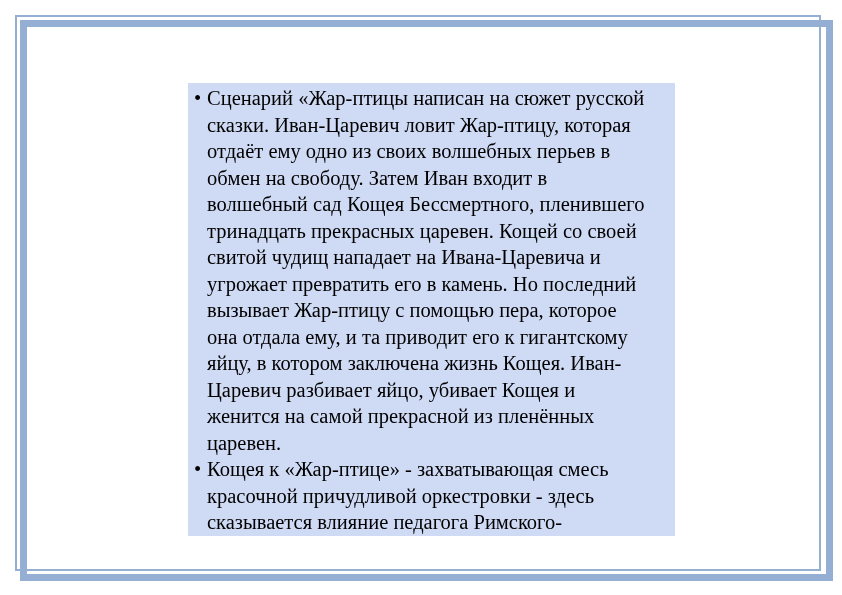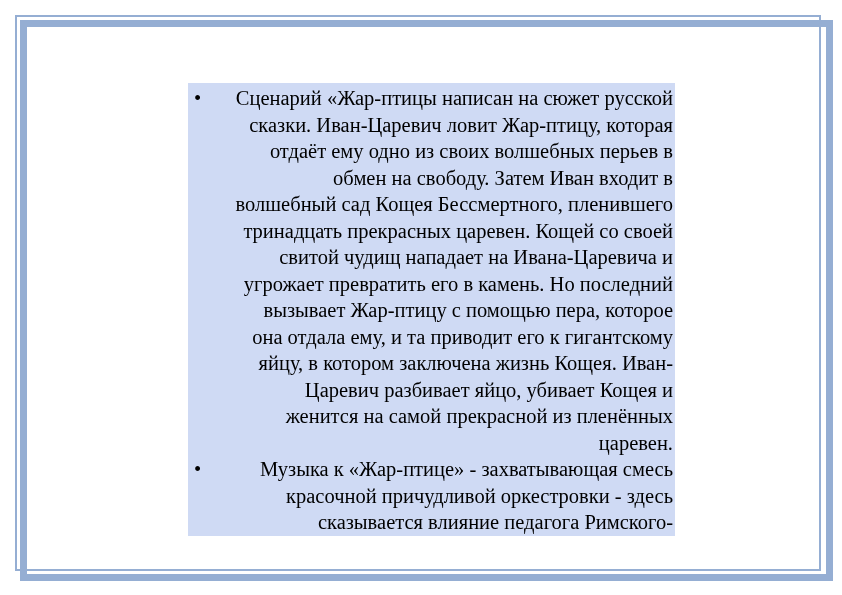--- a/index.html
+++ b/index.html
@@ -54,21 +54,20 @@
     font-size: 20.5px;
     line-height: 26.5px;
   }
   .bullet-item .marker {
     position: absolute;
     left: 6px;
     top: 0;
   }
   .bullet-text {
     white-space: pre-line;
-    text-align: right;
   }
 </style>
 </head>
 <body>
 
 <div class="page">
 
   <div class="frame-thin"></div>
   <div class="frame-thick"></div>
 
@@ -88,21 +87,21 @@
 вызывает Жар-птицу с помощью пера, которое
 она отдала ему, и та приводит его к гигантскому
 яйцу, в котором заключена жизнь Кощея. Иван-
 Царевич разбивает яйцо, убивает Кощея и
 женится на самой прекрасной из пленённых
 царевен.</div>
       </div>
 
       <div class="bullet-item">
         <span class="marker">•</span>
-        <div class="bullet-text">Музыка к «Жар-птице» - захватывающая смесь
+        <div class="bullet-text">Кощея к «Жар-птице» - захватывающая смесь
 красочной причудливой оркестровки - здесь
 сказывается влияние педагога Римского-</div>
       </div>
 
     </div>
   </div>
 
 </div>
 
 </body></html>

